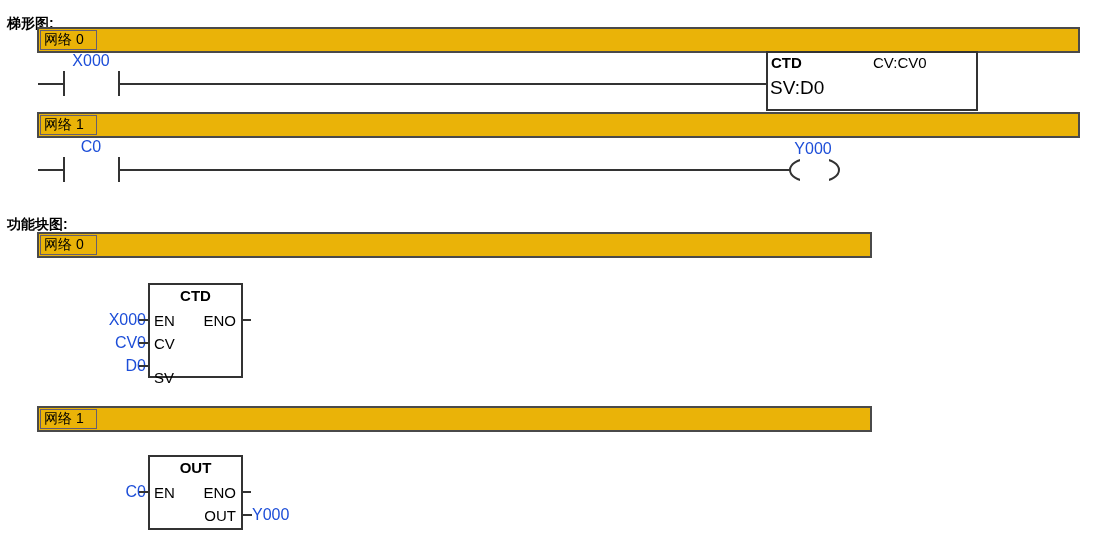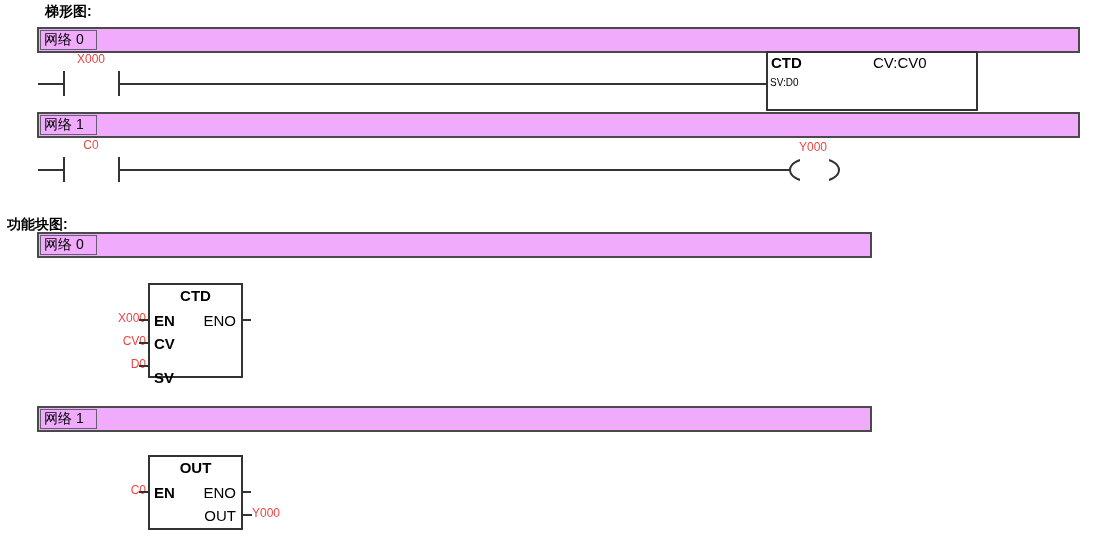--- a/index.html
+++ b/index.html
@@ -5,54 +5,54 @@
   html,body{margin:0;padding:0;background:#ffffff;}
   #screen{
     position:relative;width:1095px;height:548px;background:#ffffff;overflow:hidden;
     font-family:"Liberation Sans","DejaVu Sans",sans-serif;color:#000;
   }
   .section-title{
     position:absolute;left:7px;font-size:14px;font-weight:bold;color:#000;white-space:nowrap;
   }
   .net-header{
     position:absolute;box-sizing:border-box;height:26px;
-    background:#f0abfc;border:2px solid #4a4a4a;
+    background:#eab308;border:2px solid #4a4a4a;
   }
   .net-label{
     position:absolute;left:1px;top:1px;bottom:1px;
     border:1px solid #655e70;display:flex;align-items:center;
     padding:0 12px 0 3px;font-size:14px;white-space:nowrap;
   }
   .wire{position:absolute;height:2px;background:#333;}
   .vbar{position:absolute;width:2px;background:#333;}
   .tick{position:absolute;height:2px;background:#333;}
-  .dev-label{position:absolute;font-size:12px;color:#ef4444;text-align:center;white-space:nowrap;}
+  .dev-label{position:absolute;font-size:16px;color:#1d4ed8;text-align:center;white-space:nowrap;}
   .dev-label.right{text-align:right;}
   .dev-label.left{text-align:left;}
   .lblock{position:absolute;box-sizing:border-box;border:2px solid #333;background:#fff;}
   .lblock .blk-title{position:absolute;left:3px;top:1px;font-size:15px;font-weight:bold;white-space:nowrap;}
   .lblock .blk-cv{position:absolute;left:105px;top:1px;font-size:15px;white-space:nowrap;}
-  .lblock .blk-sv{position:absolute;left:2px;top:24px;font-size:10px;white-space:nowrap;}
+  .lblock .blk-sv{position:absolute;left:2px;top:24px;font-size:19px;white-space:nowrap;}
   .fblock{position:absolute;box-sizing:border-box;border:2px solid #333;background:#fff;}
   .fblock .fb-title{position:absolute;left:0;top:2px;width:100%;text-align:center;font-size:15px;font-weight:bold;}
   .pin{position:absolute;font-size:15px;white-space:nowrap;}
-  .pin.l{left:4px;font-weight:bold;}
+  .pin.l{left:4px;}
   .pin.r{right:5px;}
   
   .paren{position:absolute;width:11px;height:24px;overflow:hidden;}
   .paren::before{content:"";position:absolute;box-sizing:border-box;width:38px;height:24px;border:2px solid #333;border-radius:50%;top:0;}
   .paren.open::before{left:0;}
   .paren.close::before{right:0;}
 </style>
 </head>
 <body>
 
 <div id="screen">
 
-  <div class="section-title" style="top:3px;margin-left:38px;">梯形图:</div>
+  <div class="section-title" style="top:15px;">梯形图:</div>
 
   <div class="net-header" style="left:37px;top:27px;width:1043px;">
     <div class="net-label">网络 0</div>
   </div>
 
   <div class="dev-label" style="left:62px;top:52px;width:58px;">X000</div>
   <div class="wire" style="left:38px;top:83px;width:25px;"></div>
   <div class="vbar" style="left:63px;top:71px;height:25px;"></div>
   <div class="vbar" style="left:118px;top:71px;height:25px;"></div>
   <div class="wire" style="left:120px;top:83px;width:647px;"></div>

